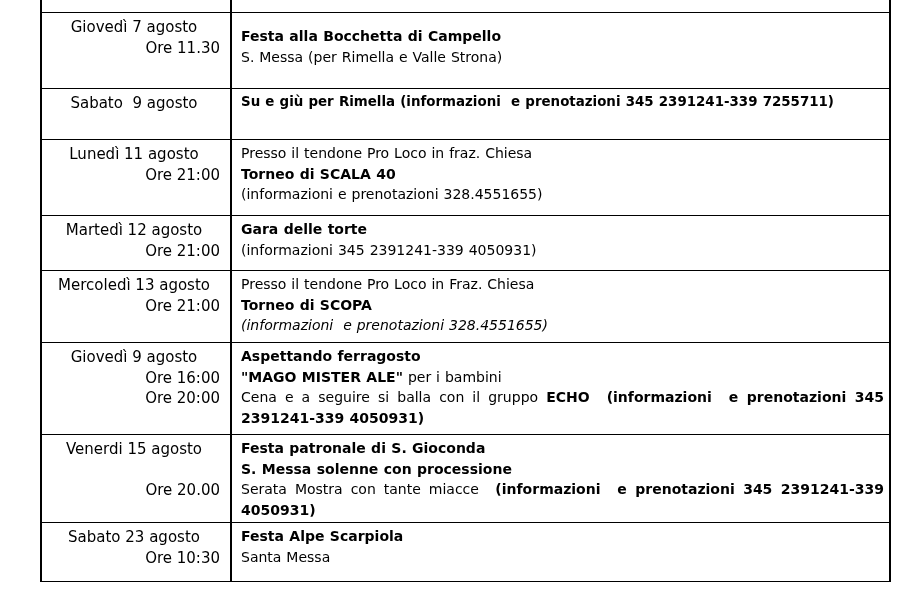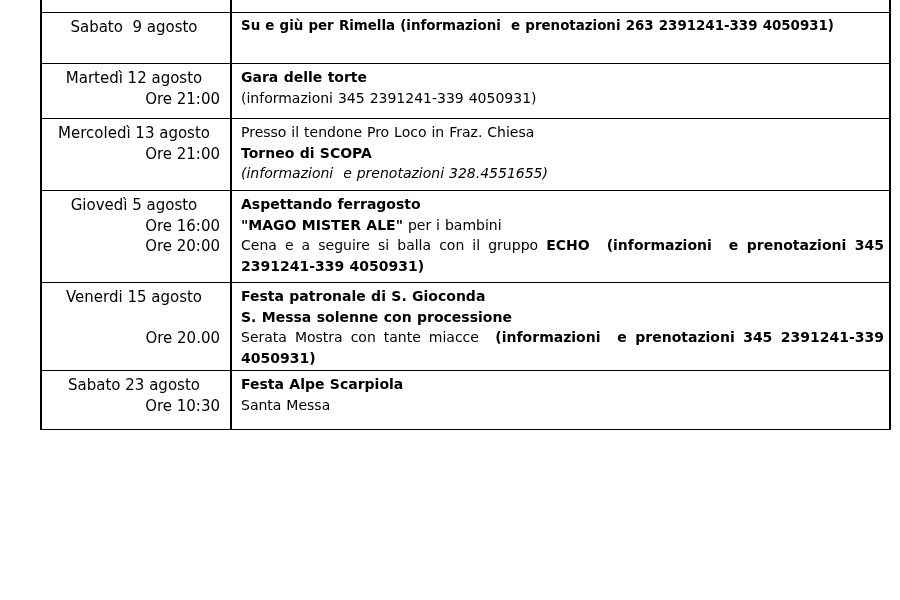--- a/index.html
+++ b/index.html
@@ -54,26 +54,47 @@
   <table class="events">
     <colgroup>
       <col style="width:176px">
       <col style="width:643px">
     </colgroup>
     <tbody id="tbody">
       <tr class="r0">
         <td class="left-col"></td>
         <td class="right-col"></td>
       </tr>
+    <tr class="r1">
+          <td class="left-col">
+            <div class="date-line">Giovedì 7 agosto</div>
+            <div class="time-line">Ore 11.30</div>
+          </td>
+          <td class="right-col">
+            <div class="para"><span class="seg b">Festa alla Bocchetta di Campello</span></div>
+            <div class="para"><span class="seg">S. Messa (per Rimella e Valle Strona)</span></div>
+          </td>
+        </tr>
         <tr class="r2">
           <td class="left-col">
             <div class="date-line">Sabato  9 agosto</div>
           </td>
           <td class="right-col">
-            <div class="para nowrap"><span class="seg b">Su e giù per Rimella (informazioni  e prenotazioni 263 2391241-339 4050931)</span></div>
+            <div class="para nowrap"><span class="seg b">Su e giù per Rimella (informazioni  e prenotazioni 345 2391241-339 7255711)</span></div>
+          </td>
+        </tr>
+        <tr class="r4">
+          <td class="left-col">
+            <div class="date-line">Lunedì 11 agosto</div>
+            <div class="time-line">Ore 21:00</div>
+          </td>
+          <td class="right-col">
+            <div class="para"><span class="seg">Presso il tendone Pro Loco in fraz. Chiesa</span></div>
+            <div class="para"><span class="seg b">Torneo di SCALA 40</span></div>
+            <div class="para"><span class="seg">(informazioni e prenotazioni 328.4551655)</span></div>
           </td>
         </tr>
         <tr class="r5">
           <td class="left-col">
             <div class="date-line">Martedì 12 agosto</div>
             <div class="time-line">Ore 21:00</div>
           </td>
           <td class="right-col">
             <div class="para"><span class="seg b">Gara delle torte</span></div>
             <div class="para"><span class="seg">(informazioni 345 2391241-339 4050931)</span></div>
@@ -85,21 +106,21 @@
             <div class="time-line">Ore 21:00</div>
           </td>
           <td class="right-col">
             <div class="para"><span class="seg">Presso il tendone Pro Loco in Fraz. Chiesa</span></div>
             <div class="para"><span class="seg b">Torneo di SCOPA</span></div>
             <div class="para"><span class="seg i">(informazioni  e prenotazioni 328.4551655)</span></div>
           </td>
         </tr>
         <tr class="r7">
           <td class="left-col">
-            <div class="date-line">Giovedì 5 agosto</div>
+            <div class="date-line">Giovedì 9 agosto</div>
             <div class="time-line">Ore 16:00</div>
             <div class="time-line">Ore 20:00</div>
           </td>
           <td class="right-col">
             <div class="para"><span class="seg b">Aspettando ferragosto</span></div>
             <div class="para"><span class="seg b">"MAGO MISTER ALE"</span><span class="seg"> per i bambini</span></div>
             <div class="para justify"><span class="seg">Cena e a seguire si balla con il gruppo </span><span class="seg b">ECHO  (informazioni  e prenotazioni 345 2391241-339 4050931)</span></div>
           </td>
         </tr>
         <tr class="r8">

